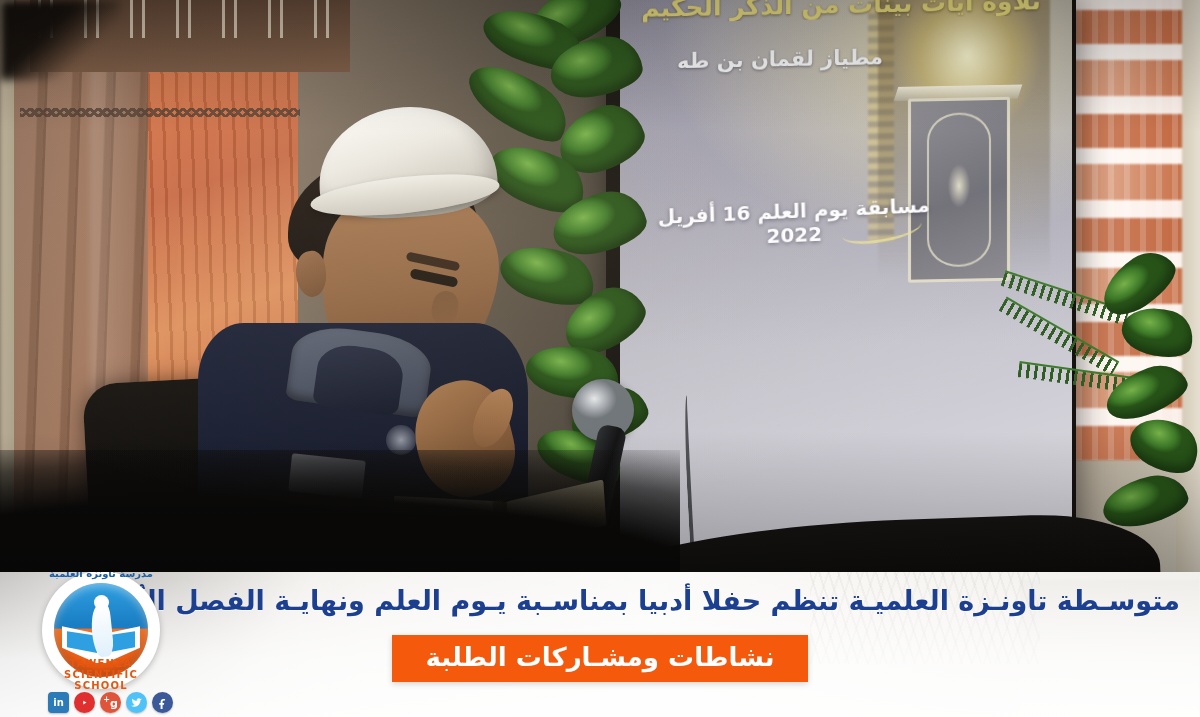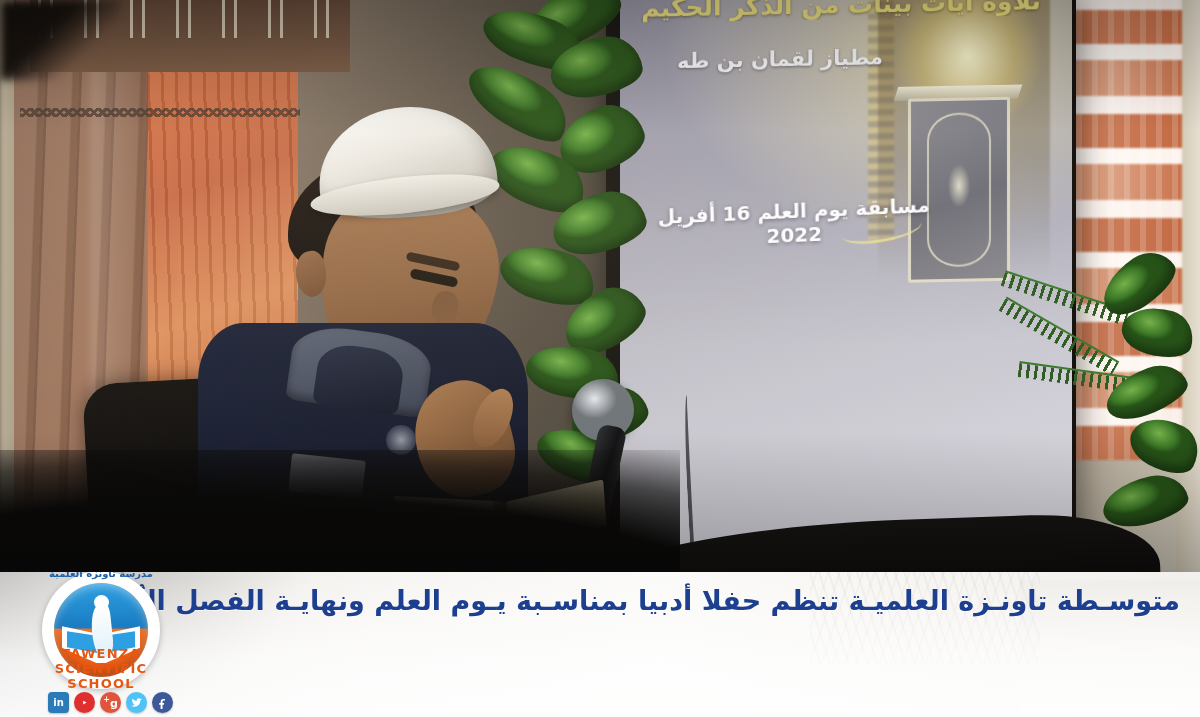--- a/index.html
+++ b/index.html
@@ -639,21 +639,21 @@
     color: #1b5fa8;
     font-size: 10px;
     font-weight: 700;
     text-align: center;
     line-height: 1;
   }
   .logo-en-text {
     position: absolute;
     left: 18px; bottom: 24px; width: 130px;
     color: #e8560f;
-    font-size: 13px;
+    font-size: 10px;
     font-weight: 700;
     letter-spacing: 1.2px;
     text-align: center;
   }
 
   .social-row {
     position: absolute;
     left: 30px; bottom: 2px;
     display: flex;
     gap: 5px;
@@ -781,20 +781,23 @@
 
   <div class="caption-strip">
     <div class="caption-bg"></div>
     <div class="caption-board"></div>
     <div class="caption-palm"></div>
     <div class="caption-smudge"></div>
     <div class="caption-bg2"></div>
 
     <div class="caption-line">متوسـطة تاونـزة العلميـة تنظم حفلا أدبيا بمناسـبة يـوم العلم ونهايـة الفصل الثُاني</div>
 
+    <div class="caption-banner-wrap">
+      <div class="caption-banner">نشاطات ومشـاركات الطلبة</div>
+    </div>
 
     <div class="logo-block">
       <div class="logo-circle"></div>
       <div class="logo-ar-text">مدرسة تاونزة العلمية</div>
       <div class="logo-inner">
         <div class="logo-book"></div>
         <div class="logo-book-l"></div>
         <div class="logo-book-r"></div>
         <div class="logo-flame"></div>
         <div class="logo-dot"></div>

